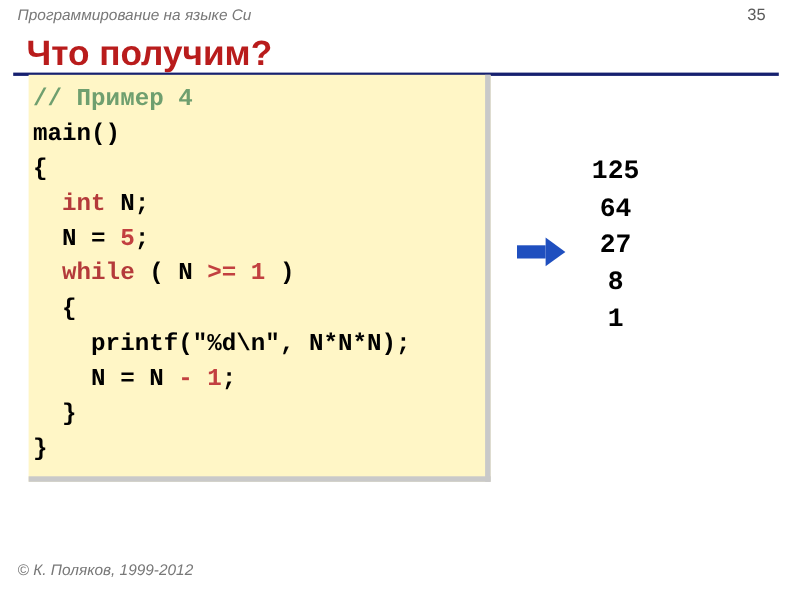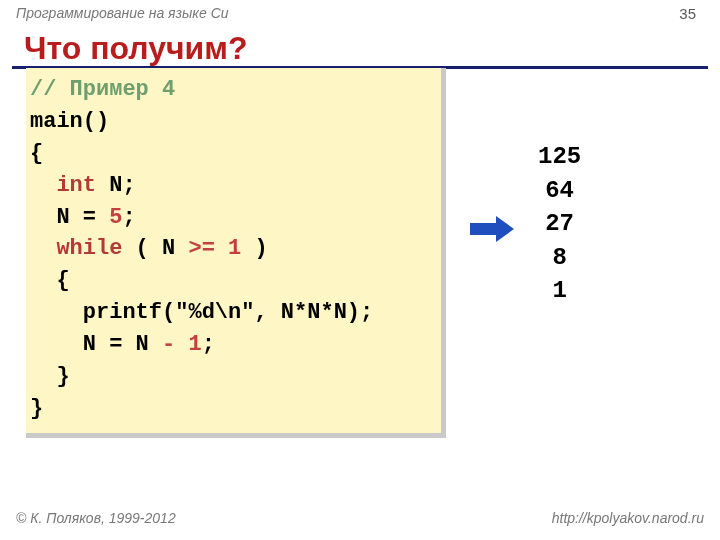--- a/index.html
+++ b/index.html
@@ -91,15 +91,14 @@
     <div class="head"></div>
   </div>
 
   <div class="output"><span>125</span>
 <span>64</span>
 <span>27</span>
 <span>8</span>
 <span>1</span></div>
 
   <div class="footer-left">© К. Поляков, 1999-2012</div>
-  <div class="footer-right">http://kpolyakov.narod.ru</div>
 
 </div>
 
 </body></html>

